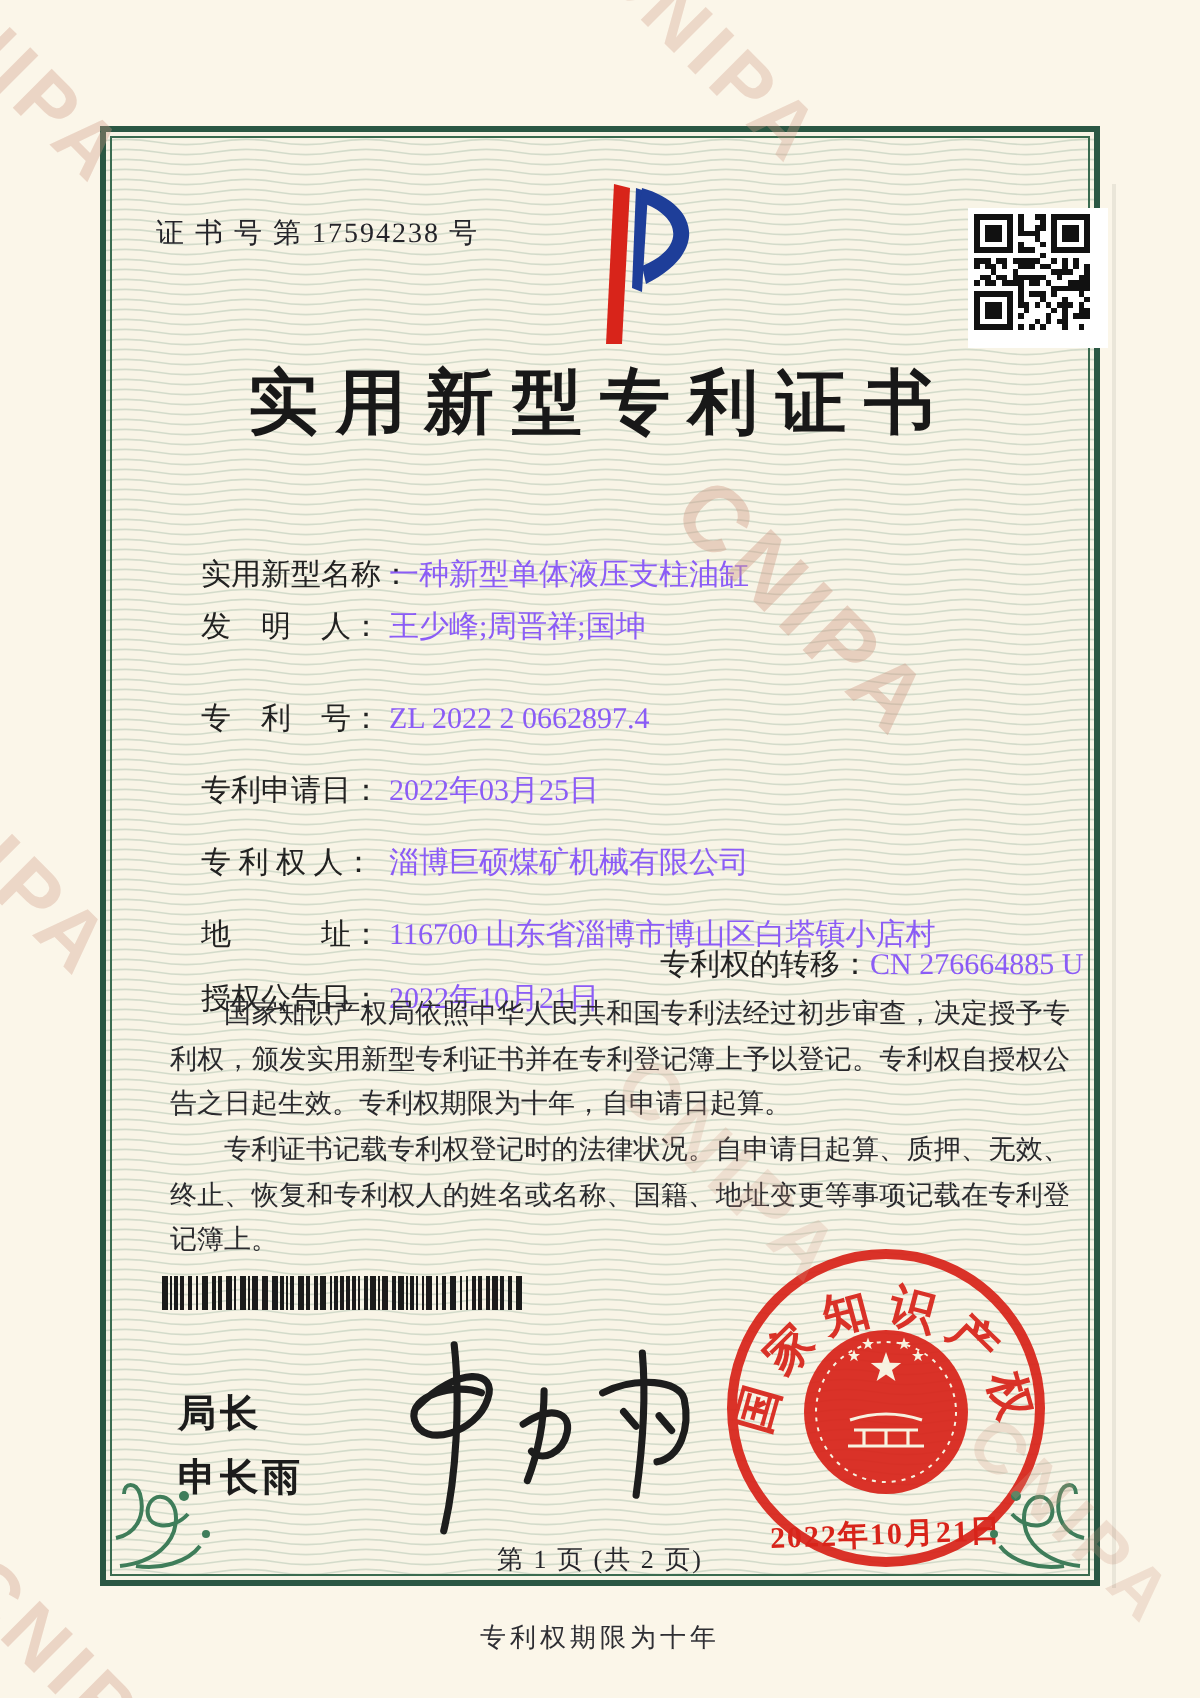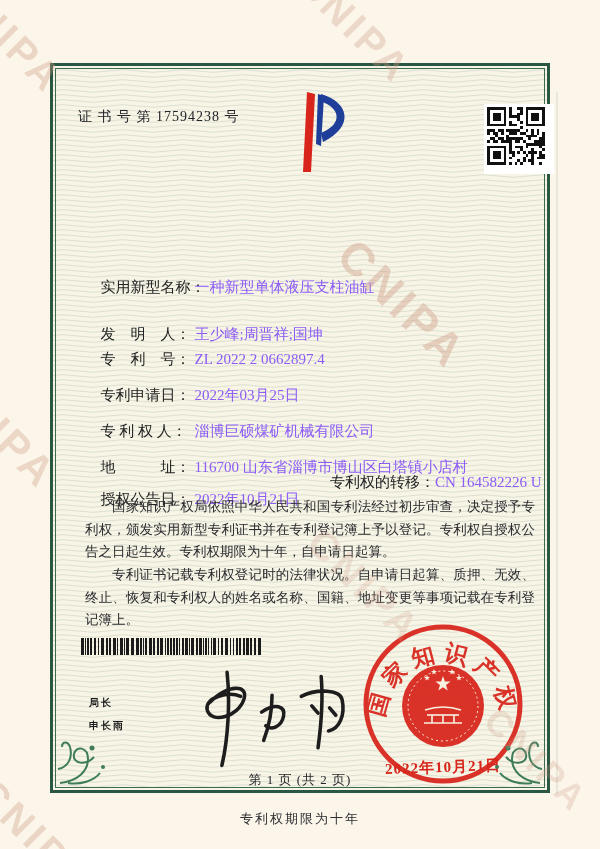--- a/index.html
+++ b/index.html
@@ -31,21 +31,21 @@
   .fpair2{position:absolute;left:252px;top:0;white-space:pre;}
 
   .paras{position:absolute;left:22px;top:430px;width:450px;font-size:13.5px;
          line-height:1.68;color:#2a2a2e;text-align:justify;margin-left:10px;}
   .paras p{margin:0;text-indent:2em;}
 
   .barcode{position:absolute;left:28px;top:572px;width:212px;height:17px;display:flex;align-items:stretch;}
   .barcode i{display:block;background:#1b1b1b;}
 
   .director{position:absolute;left:36px;top:632px;font-family:"Liberation Sans","DejaVu Sans",sans-serif;
-            font-weight:bold;font-size:10px;color:#1c1c1c;line-height:1;}
+            font-weight:bold;font-size:19px;color:#1c1c1c;line-height:1;}
   .director div{margin-bottom:13px;letter-spacing:2px;}
 
   .signature{position:absolute;left:128px;top:598px;width:180px;height:115px;}
 
   .seal{position:absolute;left:308px;top:556px;width:164px;height:164px;opacity:.93;}
   .sealdate{position:absolute;left:300px;top:692px;width:180px;text-align:center;
             color:#d8241a;font-size:15px;font-weight:bold;transform:rotate(-2deg);
             letter-spacing:1px;white-space:pre;}
 
   .pageinfo{position:absolute;left:0;top:705px;width:100%;text-align:center;
@@ -362,42 +362,43 @@
           <rect x="2" y="2" width="3" height="3" fill="#111"></rect>
           <rect x="14" y="0" width="7" height="7" fill="#111"></rect>
           <rect x="15" y="1" width="5" height="5" fill="#fff"></rect>
           <rect x="16" y="2" width="3" height="3" fill="#111"></rect>
           <rect x="0" y="14" width="7" height="7" fill="#111"></rect>
           <rect x="1" y="15" width="5" height="5" fill="#fff"></rect>
           <rect x="2" y="16" width="3" height="3" fill="#111"></rect>
         </svg>
     </div>
 
+    <div class="title">实用新型专利证书</div>
 
     <div class="frow" style="top:195px">
       <span class="flabel">实用新型名称：</span><span class="fvalue">一种新型单体液压支柱油缸</span>
     </div>
-    <div class="frow" style="top:242px">
+    <div class="frow" style="top:221px">
       <span class="flabel">发　明　人：</span><span class="fvalue">王少峰;周晋祥;国坤</span>
     </div>
     <div class="frow" style="top:267px">
       <span class="flabel">专　利　号：</span><span class="fvalue">ZL 2022 2 0662897.4</span>
     </div>
     <div class="frow" style="top:303px">
       <span class="flabel">专利申请日：</span><span class="fvalue">2022年03月25日</span>
     </div>
     <div class="frow" style="top:339px">
       <span class="flabel">专 利 权 人：</span><span class="fvalue">淄博巨硕煤矿机械有限公司</span>
     </div>
     <div class="frow" style="top:375px">
       <span class="flabel">地　　　址：</span><span class="fvalue">116700 山东省淄博市博山区白塔镇小店村</span>
     </div>
     <div class="frow" style="top:407px;width:460px">
       <span class="flabel">授权公告日：</span><span class="fvalue">2022年10月21日</span>
-      <span class="fpair2"><span>专利权的转移：</span><span class="fvalue">CN 164582226 U</span></span>
+      <span class="fpair2"><span>专利权的转移：</span><span class="fvalue">CN 276664885 U</span></span>
     </div>
 
     <div class="paras">
       <p>国家知识产权局依照中华人民共和国专利法经过初步审查，决定授予专利权，颁发实用新型专利证书并在专利登记簿上予以登记。专利权自授权公告之日起生效。专利权期限为十年，自申请日起算。</p>
       <p>专利证书记载专利权登记时的法律状况。自申请日起算、质押、无效、终止、恢复和专利权人的姓名或名称、国籍、地址变更等事项记载在专利登记簿上。</p>
     </div>
 
     <div class="barcode" id="barcode">
         <i style="width: 3px; margin-right: 1px;"></i>
         <i style="width: 1px; margin-right: 1px;"></i>

